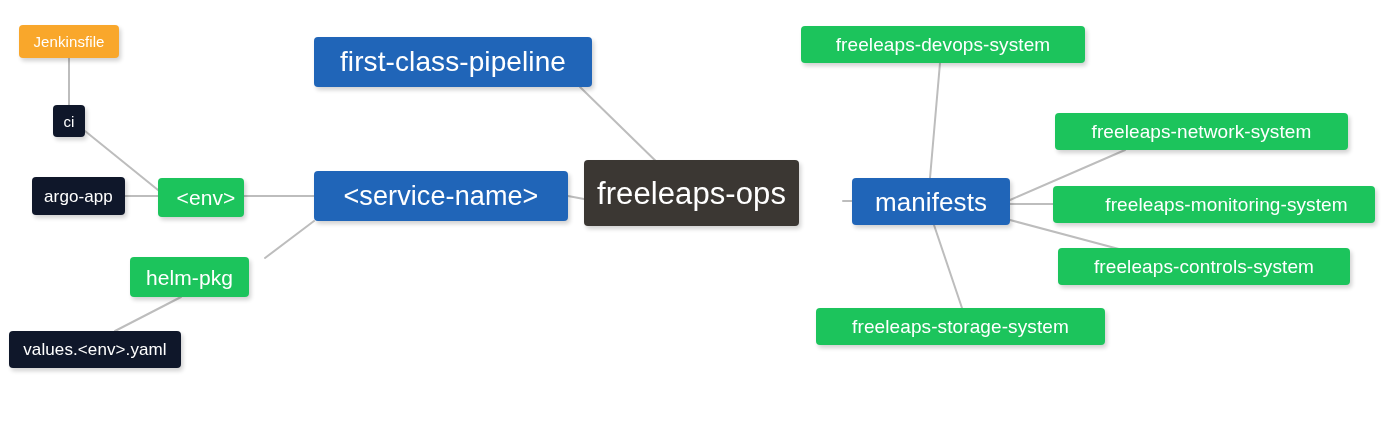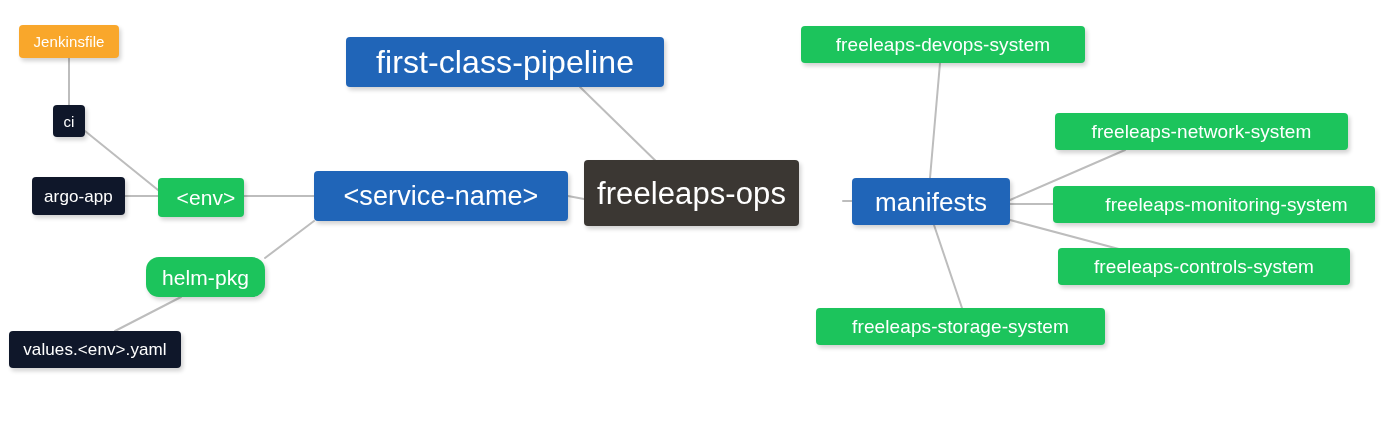--- a/index.html
+++ b/index.html
@@ -62,23 +62,23 @@
       <line x1="1010" y1="200" x2="1125" y2="150" stroke="#bdbdbd" stroke-width="2" stroke-linecap="round"></line>
       <line x1="1010" y1="204" x2="1053" y2="204" stroke="#bdbdbd" stroke-width="2" stroke-linecap="round"></line>
       <line x1="1010" y1="220" x2="1145" y2="256" stroke="#bdbdbd" stroke-width="2" stroke-linecap="round"></line>
       <line x1="934" y1="225" x2="962" y2="308" stroke="#bdbdbd" stroke-width="2" stroke-linecap="round"></line>
     </svg>
   <div id="node-layer">
       <div class="node n-orange" style="left: 19px; top: 25px; width: 100px; height: 33px; font-size: 15px;">Jenkinsfile</div>
       <div class="node n-red" style="left: 53px; top: 105px; width: 32px; height: 32px; font-size: 15px;">ci</div>
       <div class="node n-red" style="left: 32px; top: 177px; width: 93px; height: 38px; font-size: 17px;">argo-app</div>
       <div class="node n-green" style="left: 158px; top: 178px; width: 86px; height: 39px; font-size: 21px; padding-left: 10px;">&lt;env&gt;</div>
-      <div class="node n-green" style="left: 146px; top: 257px; width: 119px; height: 40px; font-size: 21px; border-radius: 13px;">helm-pkg</div>
+      <div class="node n-green" style="left: 130px; top: 257px; width: 119px; height: 40px; font-size: 21px;">helm-pkg</div>
       <div class="node n-red" style="left: 9px; top: 331px; width: 172px; height: 37px; font-size: 17px;">values.&lt;env&gt;.yaml</div>
-      <div class="node n-blue" style="left: 314px; top: 37px; width: 318px; height: 50px; font-size: 32px; margin-left: 32px;">first-class-pipeline</div>
+      <div class="node n-blue" style="left: 314px; top: 37px; width: 278px; height: 50px; font-size: 28px;">first-class-pipeline</div>
       <div class="node n-blue" style="left: 314px; top: 171px; width: 254px; height: 50px; font-size: 27px;">&lt;service-name&gt;</div>
       <div class="node n-root" style="left: 584px; top: 160px; width: 215px; height: 66px; font-size: 31px;">freeleaps-ops</div>
       <div class="node n-blue" style="left: 852px; top: 178px; width: 158px; height: 47px; font-size: 26px;">manifests</div>
       <div class="node n-green" style="left: 801px; top: 26px; width: 284px; height: 37px; font-size: 19px;">freeleaps-devops-system</div>
       <div class="node n-green" style="left: 1055px; top: 113px; width: 293px; height: 37px; font-size: 19px;">freeleaps-network-system</div>
       <div class="node n-green" style="left: 1053px; top: 186px; width: 322px; height: 37px; font-size: 19px; padding-left: 25px;">freeleaps-monitoring-system</div>
       <div class="node n-green" style="left: 1058px; top: 248px; width: 292px; height: 37px; font-size: 19px;">freeleaps-controls-system</div>
       <div class="node n-green" style="left: 816px; top: 308px; width: 289px; height: 37px; font-size: 19px;">freeleaps-storage-system</div>
     </div>
 </div>

